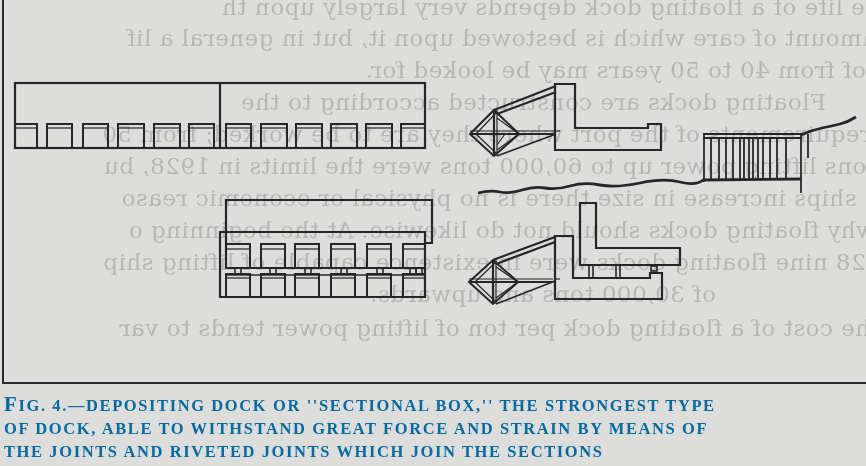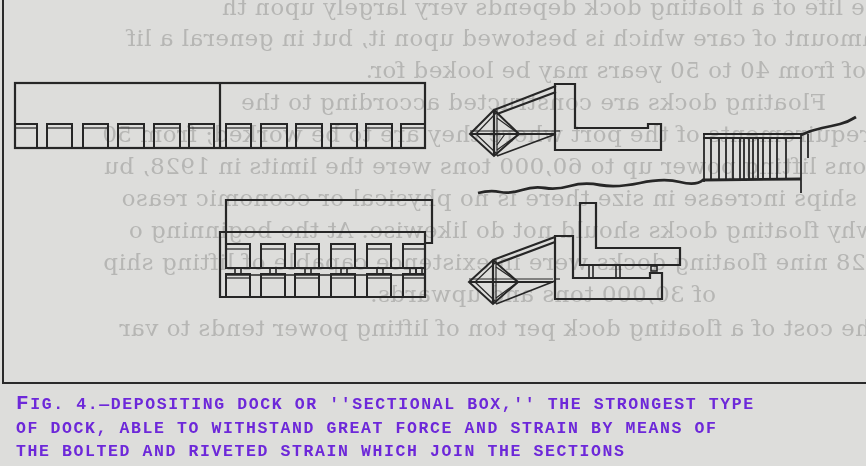--- a/index.html
+++ b/index.html
@@ -42,24 +42,24 @@
       border-bottom: 2px solid #2a2a2a;
       box-sizing: border-box;
     }
     svg#drawing {
       position: absolute;
       left: 0;
       top: 0;
     }
     .caption {
       position: absolute;
-      left: 16px;
-      font-family: Liberation Mono, monospace;
+      left: 4px;
+      font-family: Liberation Serif, serif;
       font-weight: bold;
-      color: #6d28d9;
+      color: #0369a1;
       font-size: 16.5px;
       letter-spacing: 1.6px;
       white-space: nowrap;
       line-height: 22px;
     }
     .caption .big { font-size: 21px; }
   </style>
 </head>
 <body>
 
@@ -241,13 +241,13 @@
         <rect x="651" y="266" width="6" height="5"></rect>
       </g>
     </g>
   </g>
 </svg>
 
 <div class="caption" style="top:393px">
   <span class="big">F</span><span>IG. 4.</span><span>—DEPOSITING DOCK OR ''SECTIONAL BOX,'' THE STRONGEST TYPE</span>
 </div>
 <div class="caption" style="top:418px">OF DOCK, ABLE TO WITHSTAND GREAT FORCE AND STRAIN BY MEANS OF</div>
-<div class="caption" style="top:441px">THE BOLTED AND RIVETED STRAIN WHICH JOIN THE SECTIONS</div>
+<div class="caption" style="top:441px">THE JOINTS AND RIVETED JOINTS WHICH JOIN THE SECTIONS</div>
 
 </body></html>

